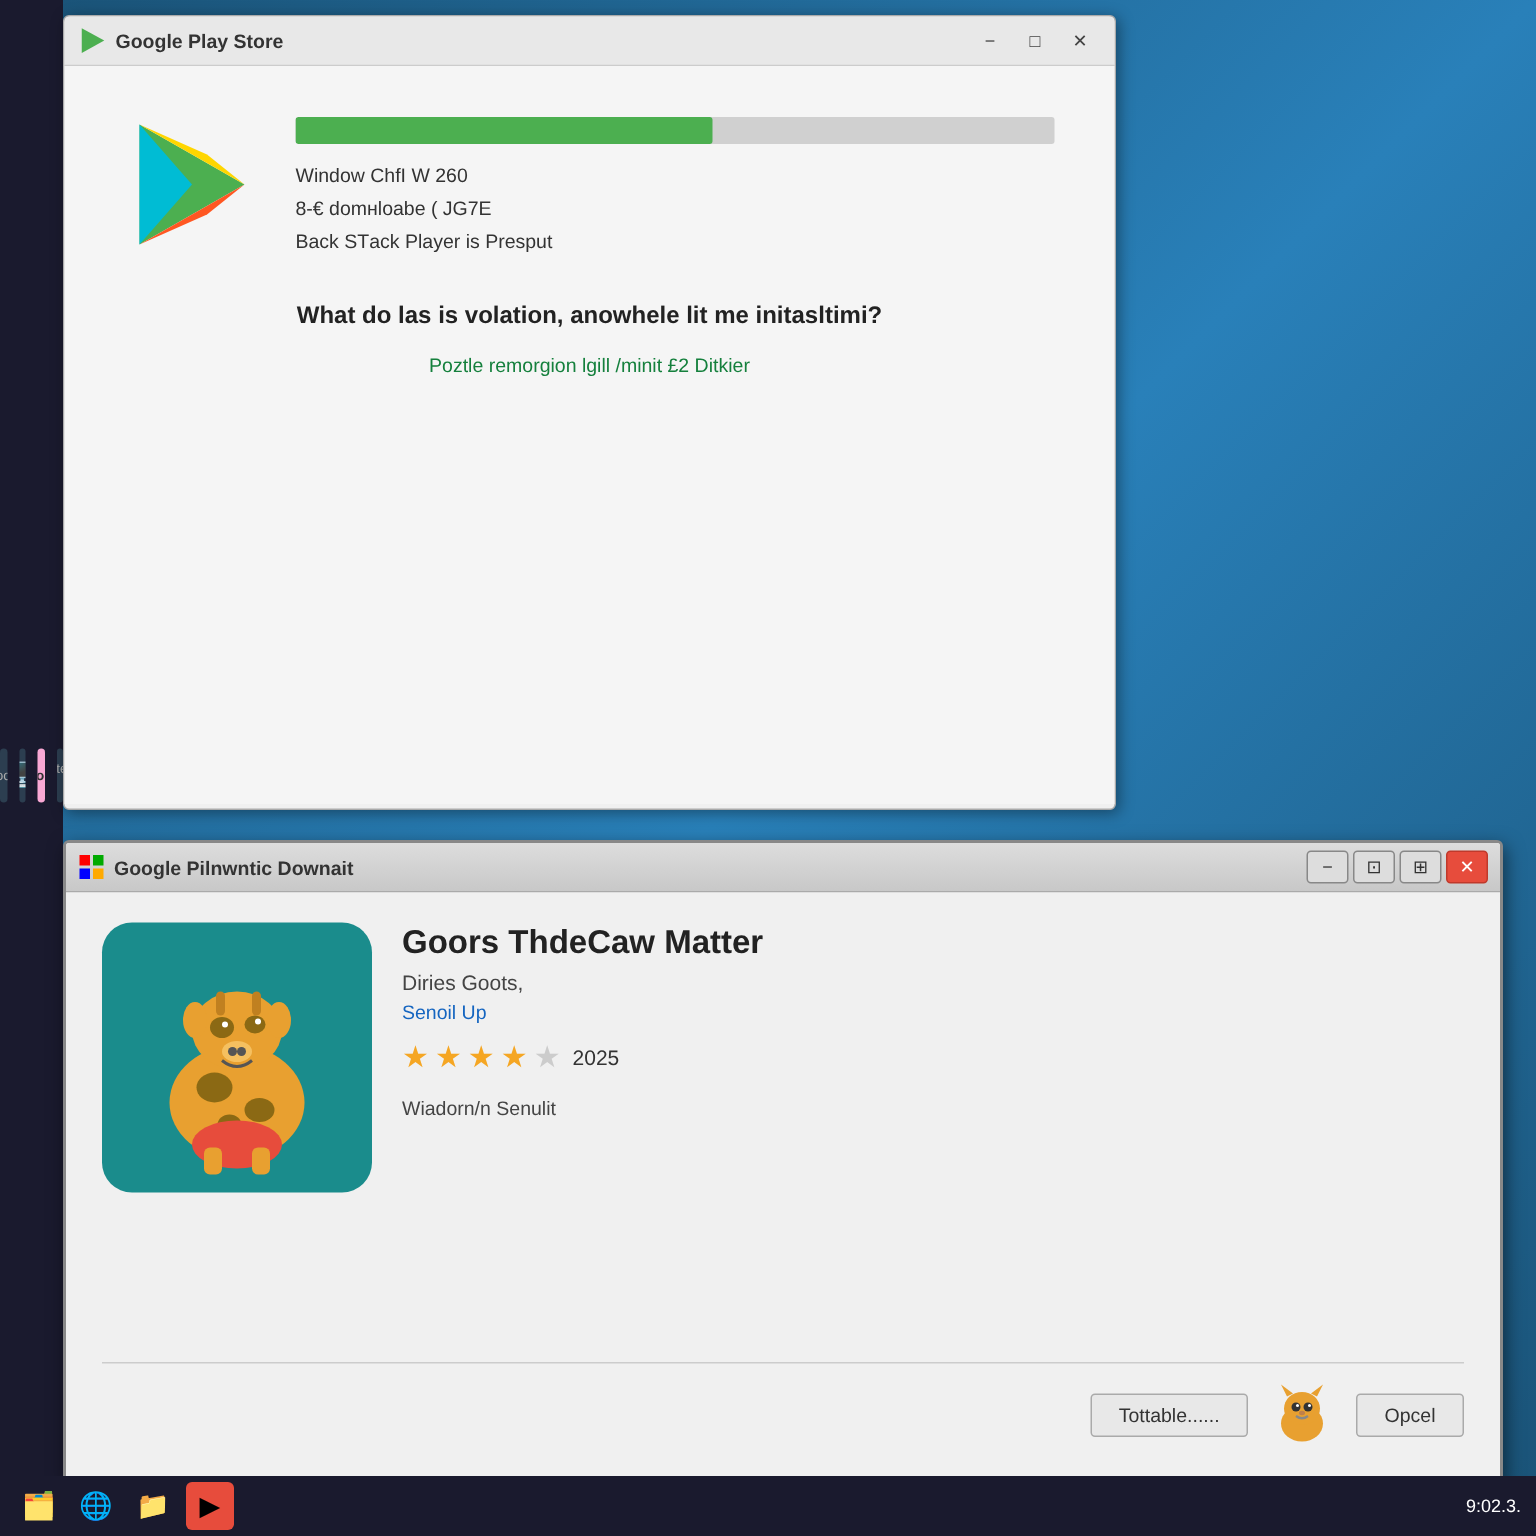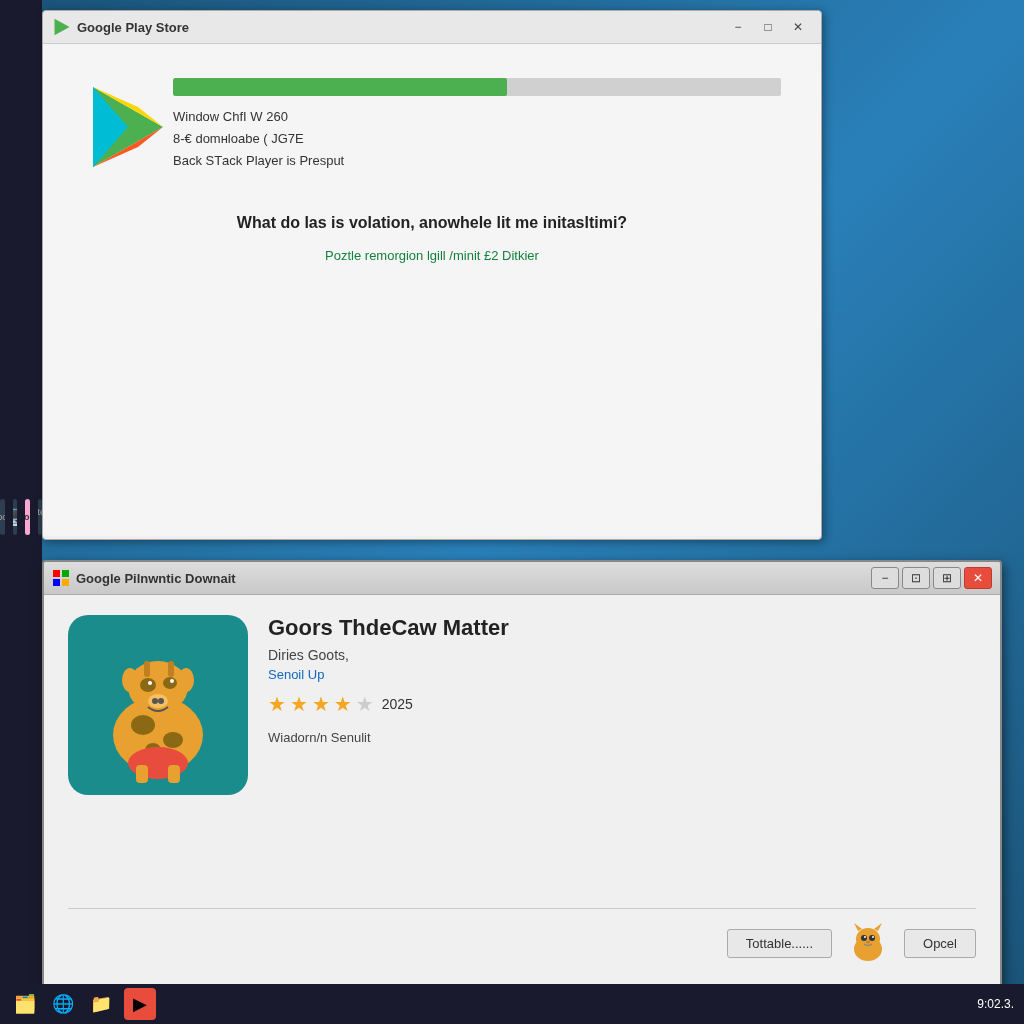--- a/index.html
+++ b/index.html
@@ -48,21 +48,21 @@
       color: #ccc;
       cursor: pointer;
       overflow: hidden;
     }
 
     
     .window-play-store {
       position: absolute;
       top: 10px;
       left: 42px;
-      width: 780px;
+      width: 702px;
       height: 530px;
       background: #f0f0f0;
       border: 1px solid #aaa;
       border-radius: 4px;
       box-shadow: 2px 2px 10px rgba(0,0,0,0.4);
       z-index: 10;
     }
 
     .window-titlebar {
       display: flex;
@@ -110,22 +110,23 @@
     }
 
     .window-content {
       padding: 30px 40px;
       background: #f5f5f5;
       height: calc(100% - 36px);
     }
 
     .play-header {
       display: flex;
-      align-items: flex-end;
-      margin-bottom: 42px;
+      align-items: center;
+      gap: 24px;
+      margin-bottom: 30px;
     }
 
     
     .play-logo {
       width: 90px;
       height: 90px;
       flex-shrink: 0;
     }
 
     .play-info {

